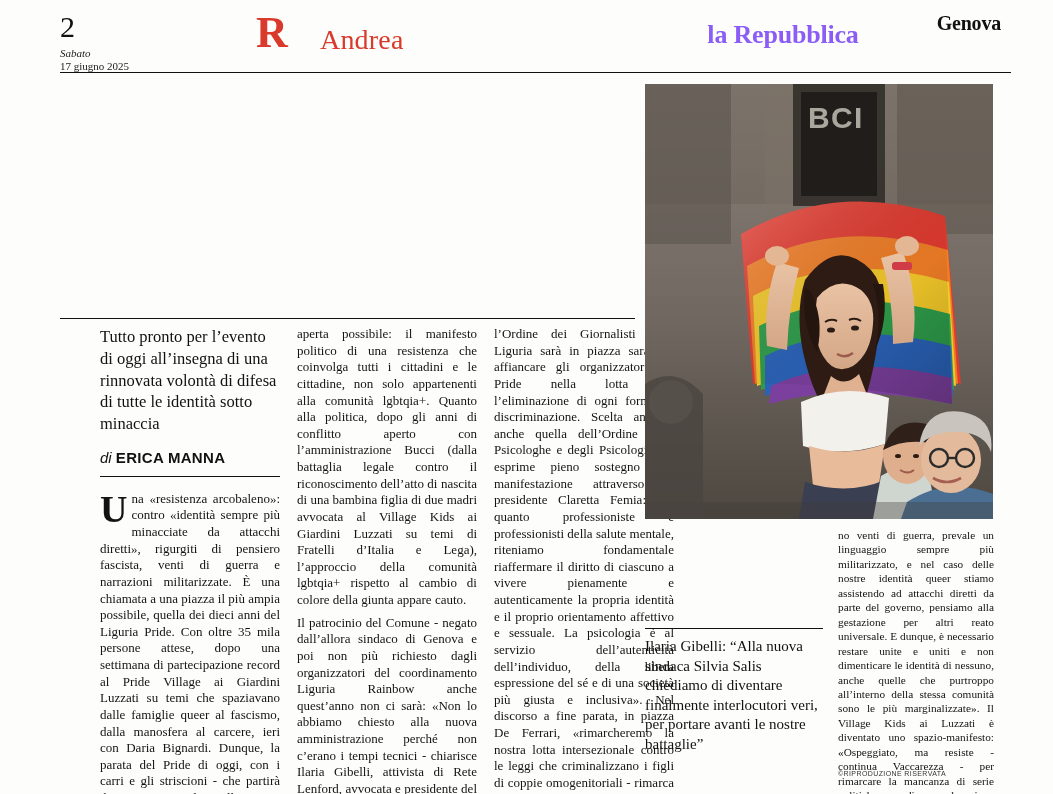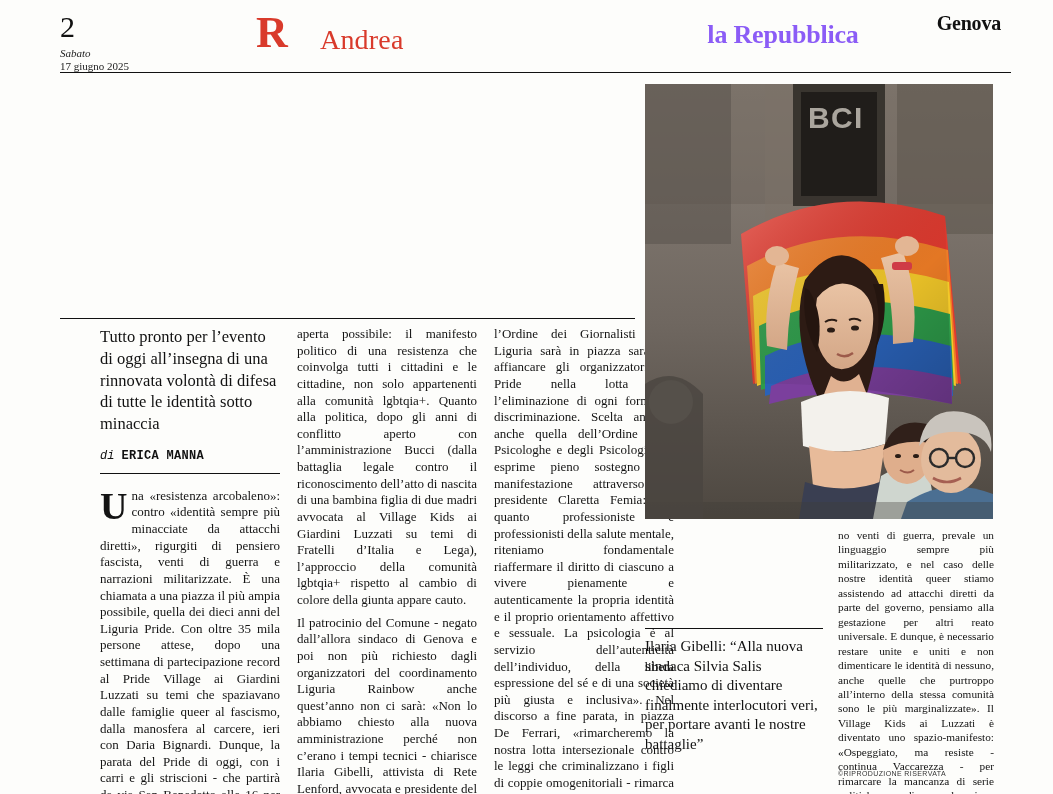--- a/index.html
+++ b/index.html
@@ -141,22 +141,22 @@
   }
   .col { width: 180px; }
   .kicker {
     font-family: "Liberation Serif", serif;
     font-size: 16.5px;
     line-height: 1.32;
     color: #111;
     margin: 0 0 14px 0;
   }
   .byline {
-    font-family: Liberation Mono, monospace;
-    font-size: 12px;
+    font-family: Liberation Sans, sans-serif;
+    font-size: 15px;
     color: #111;
     margin-bottom: 10px;
   }
   .byline i { font-style: italic; }
   .byline b { font-weight: 700; letter-spacing: 0.3px; }
   .byline-rule {
     border-top: 1px solid #111;
     margin: 6px 0 14px 0;
     width: 100%;
   }

